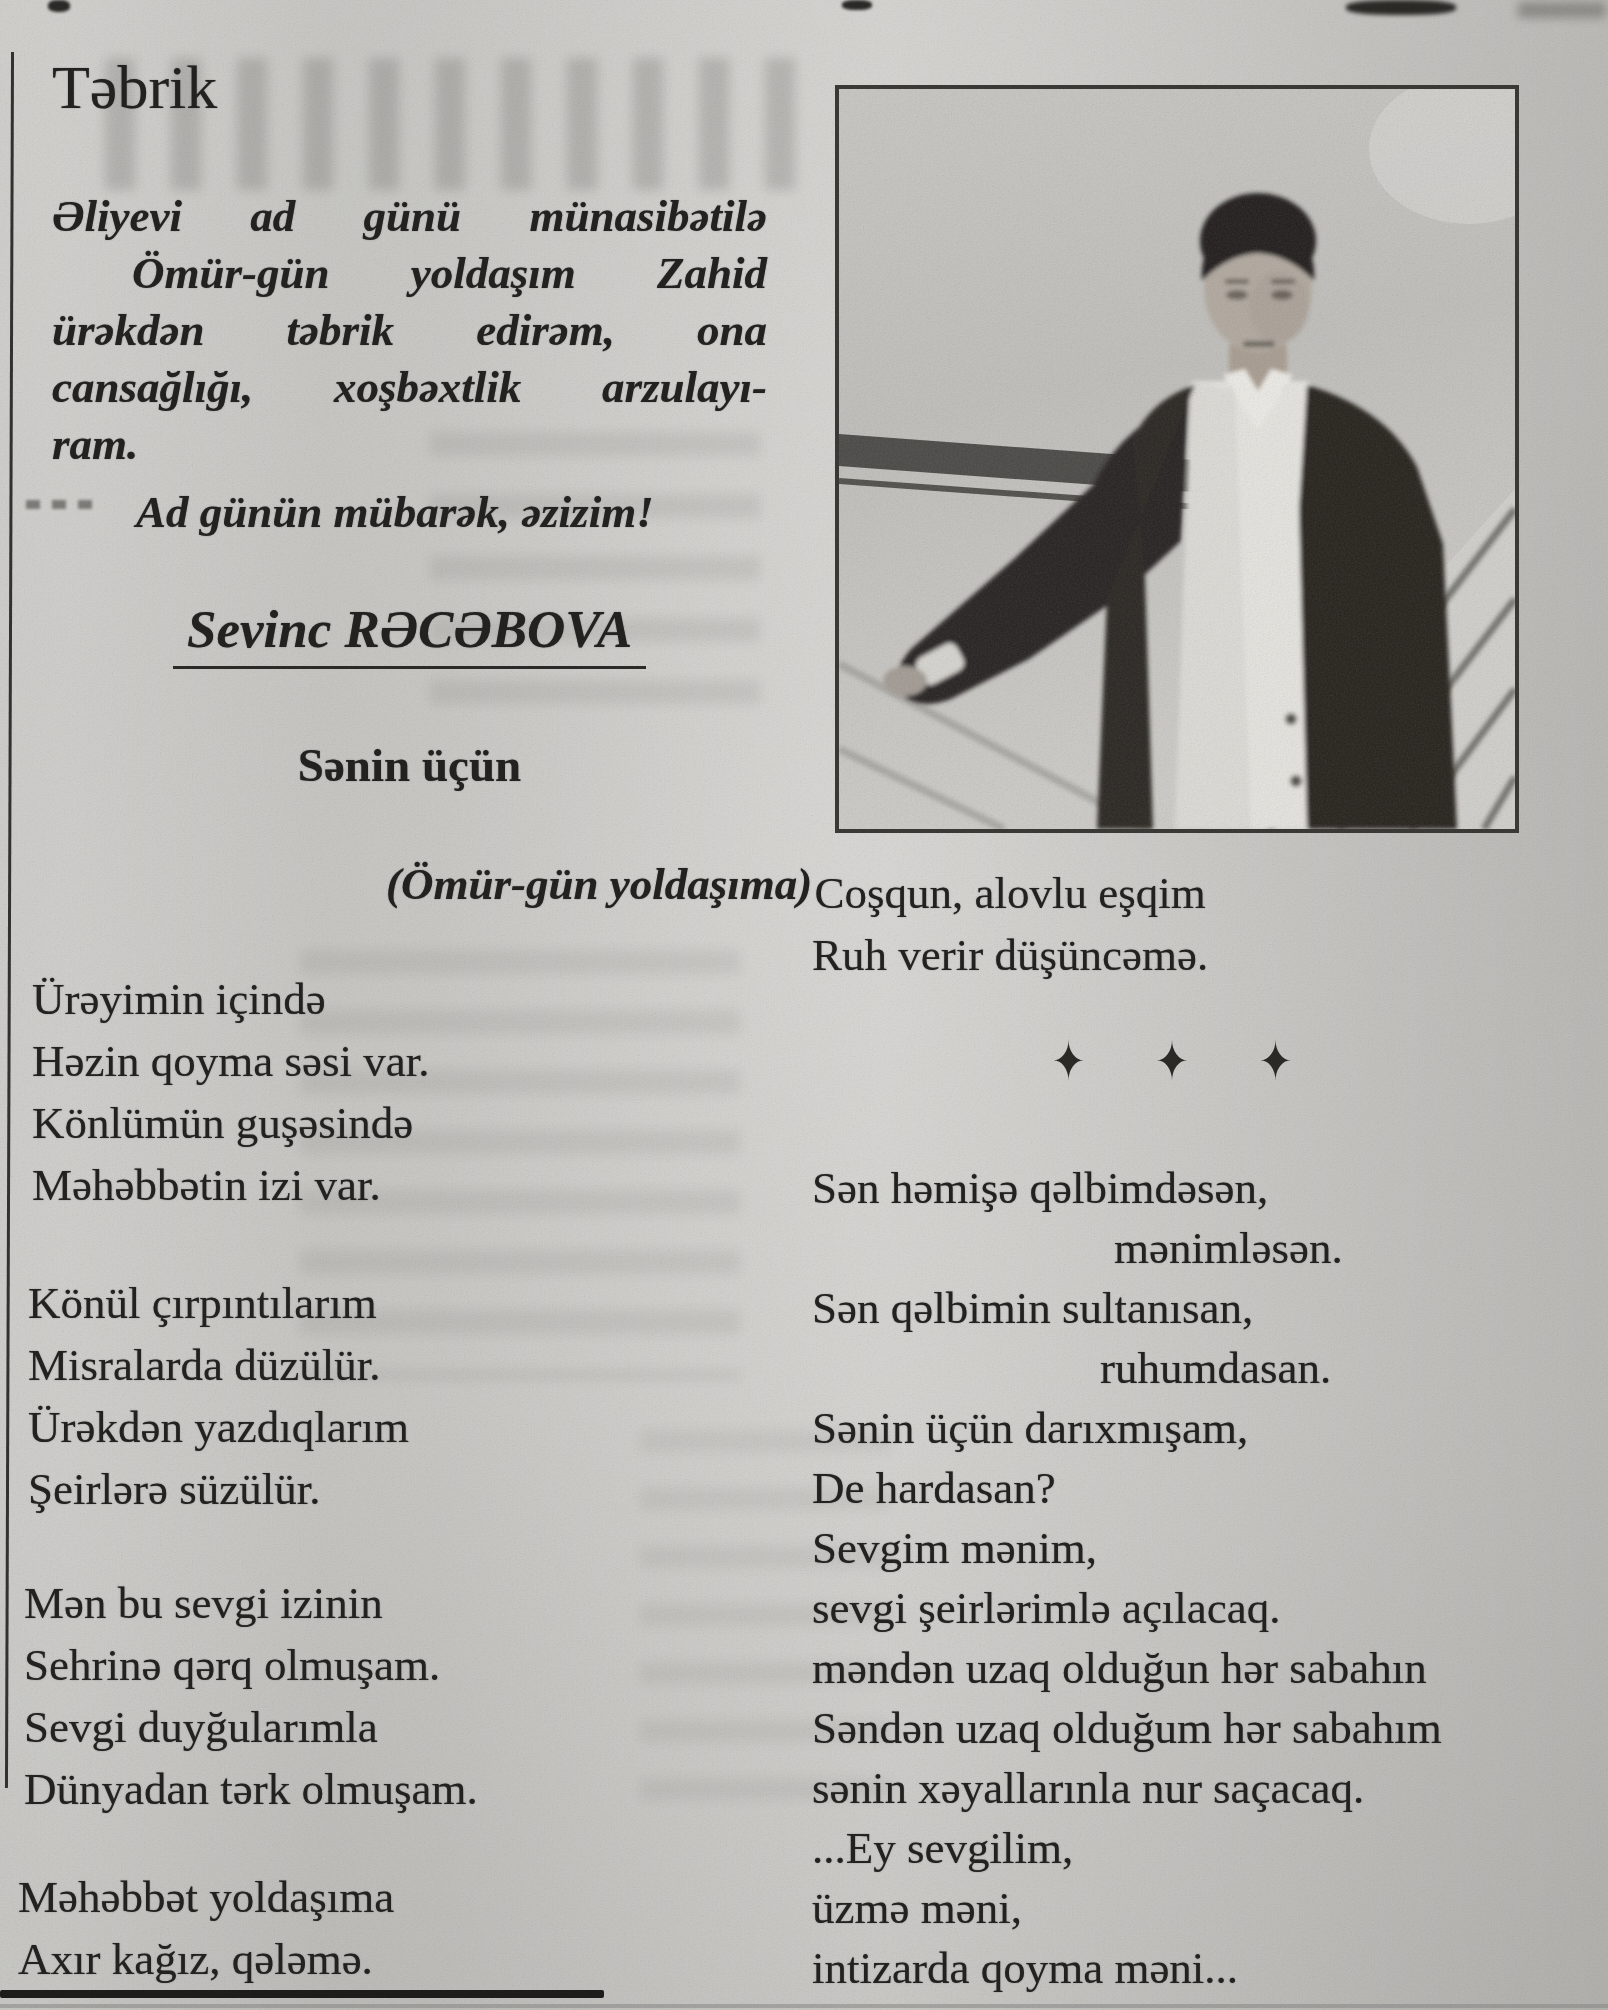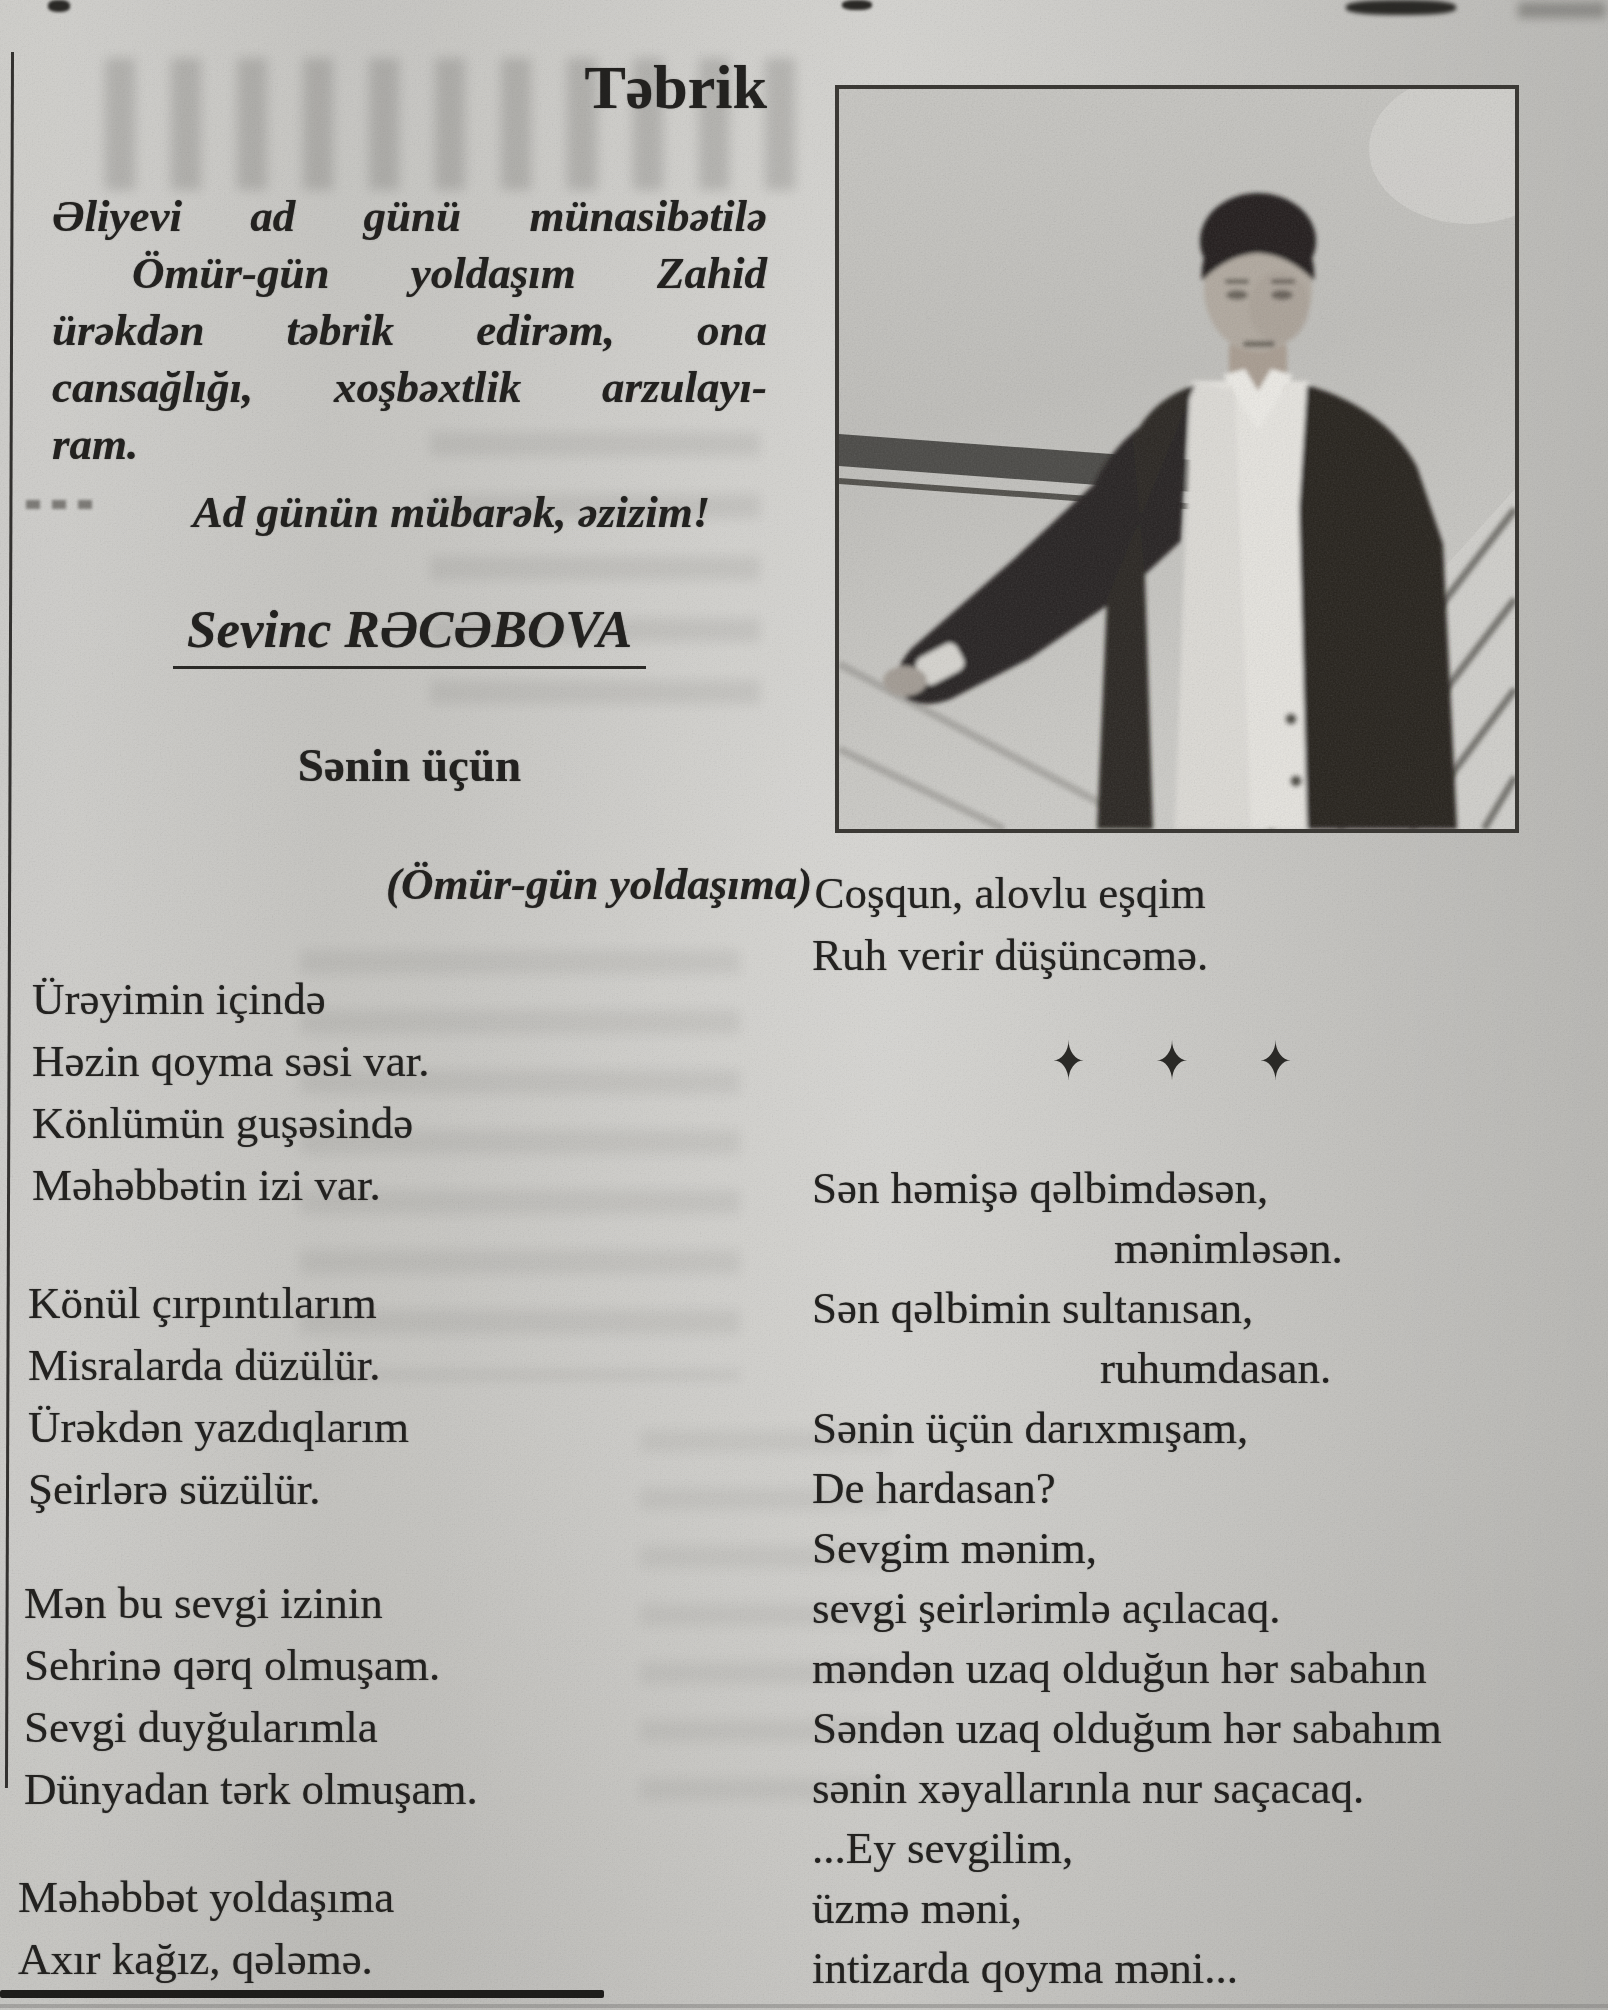--- a/index.html
+++ b/index.html
@@ -9,26 +9,26 @@
       radial-gradient(ellipse at 50% 40%, rgba(255,255,255,.10), rgba(0,0,0,.06) 95%),
       linear-gradient(90deg, rgba(255,255,255,.14) 0 60px, rgba(0,0,0,.035) 330px 430px,
                       rgba(255,255,255,.10) 55%, rgba(0,0,0,.05) 86%, rgba(0,0,0,.08) 100%),
       linear-gradient(180deg,#d7d6d2 0%,#d1d0cc 35%,#d4d3cf 70%,#cecdc9 100%);
     font-family:"Liberation Serif","DejaVu Serif",serif;
     color:#232220;
   }
   .page *{position:absolute;}
   .ink{text-shadow:0 0 1.2px rgba(35,33,30,.55);}
   
-  .title{left:52px;top:56px;width:715px;text-align:right;font-size:62px;font-weight:bold;line-height:62px;}
+  .title{left:52px;top:56px;width:715px;text-align:left;font-size:62px;font-weight:normal;line-height:62px;}
   .dedication{left:52px;top:188px;width:715px;font-size:45px;font-weight:bold;font-style:italic;}
   .dedication div{position:static;height:57px;line-height:57px;white-space:normal;}
   .jline{text-align:justify;text-align-last:justify;}
   .firstline{text-indent:80px;}
-  .greeting{left:52px;top:486px;width:715px;text-indent:84px;font-size:45px;font-weight:bold;font-style:italic;line-height:52px;text-align:center;}
+  .greeting{left:52px;top:486px;width:715px;text-indent:84px;font-size:45px;font-weight:bold;font-style:italic;line-height:52px;}
   .author{left:52px;top:600px;width:715px;text-align:center;font-size:53px;font-weight:bold;font-style:italic;line-height:58px;}
   .author span{position:static;display:inline-block;border-bottom:3px solid #2c2b28;padding:0 14px 8px 14px;}
   .poem-title{left:52px;top:738px;width:715px;text-align:center;font-size:47px;font-weight:bold;line-height:54px;}
   .poem-subtitle{left:386px;top:858px;font-size:45px;font-weight:bold;font-style:italic;white-space:nowrap;line-height:52px;}
   .stanza{width:720px;font-size:45px;}
   .stanza div{position:static;height:62px;line-height:62px;}
   .s1{left:32px;top:968px;}
   .s2{left:28px;top:1272px;}
   .s3{left:24px;top:1572px;}
   .s4{left:18px;top:1866px;}

